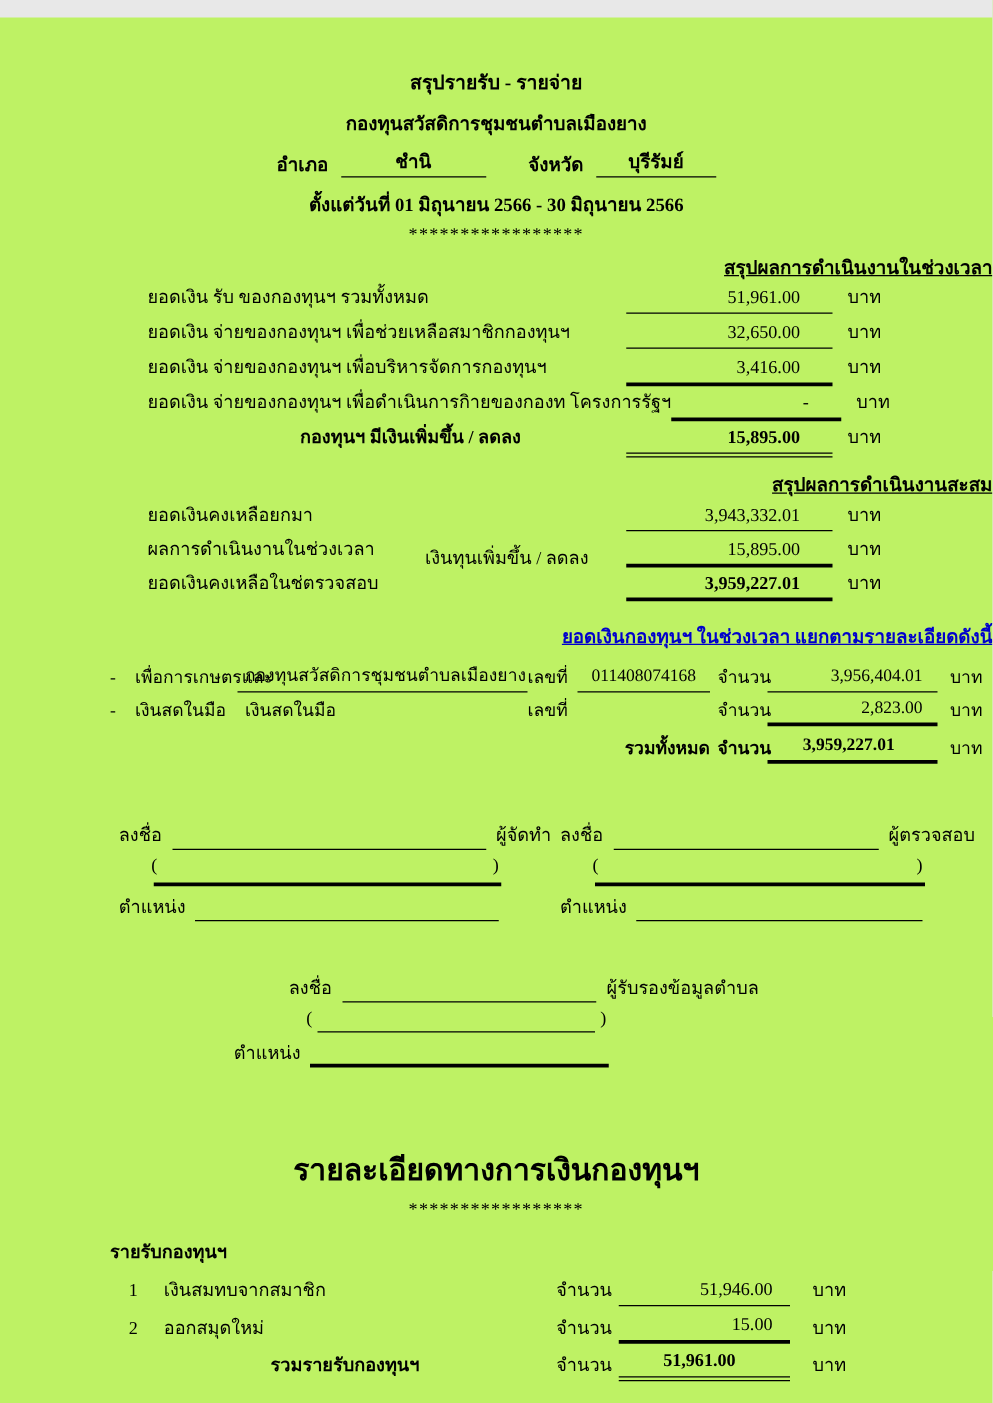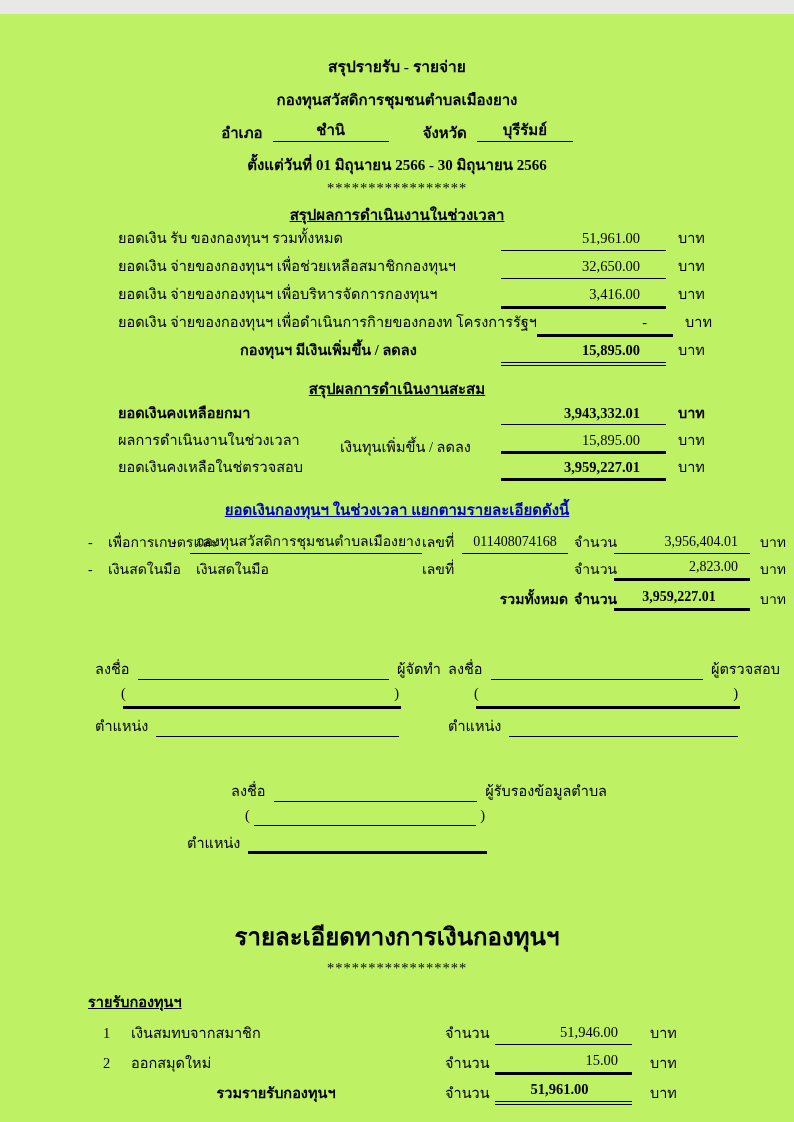--- a/index.html
+++ b/index.html
@@ -13,21 +13,21 @@
   .bold{font-weight:bold;}
   .doc-title{font-size:15.5px;font-weight:bold;}
   .fund-name{font-size:15px;font-weight:bold;margin-top:16px;}
   .district-row{display:flex;justify-content:center;align-items:flex-end;margin-top:13px;font-weight:bold;font-size:15px;}
   .fill-line{border-bottom:1px solid #000;text-align:center;padding-bottom:2px;}
   .district-val{width:116px;margin-left:10px;}
   .province-lbl{margin-left:34px;}
   .province-val{width:96px;margin-left:10px;}
   .date-line{font-size:15px;font-weight:bold;margin-top:15px;}
   .stars{margin-top:5px;letter-spacing:1px;}
-  .sec-title{font-weight:bold;text-decoration:underline;font-size:15px;margin-top:11px;}
+  .sec-title{font-weight:bold;text-decoration:underline;font-size:15px;margin-top:11px;text-align:right;}
   .sec-title.blue{color:#0000cc;}
 
   
   .amt-row{display:flex;align-items:flex-start;height:28px;padding-left:118px;padding-right:82px;box-sizing:border-box;}
   .amt-row .lbl{white-space:nowrap;}
   .amt-row .lbl-indent{margin-left:122px;}
   .amt-row .sublbl{position:absolute;left:340px;white-space:nowrap;}
   .amt-row{position:relative;}
   .amt{margin-left:auto;width:165px;text-align:right;padding:0 26px 3px 0;box-sizing:border-box;white-space:nowrap;}
   .unit{width:34px;margin-left:12px;padding-bottom:3px;}
@@ -60,21 +60,21 @@
   .paren{padding-bottom:2px;}
   .paren-fill{flex:1;margin:0 4px;}
   .rule-thick{border-top:3px solid #000;margin:2px 40px 0 28px;}
   .pos-row{display:flex;align-items:flex-end;height:26px;margin-top:2px;}
   .sig-center{display:flex;justify-content:center;margin-top:40px;}
   .sig-center .sig-block{width:420px;}
   .pos-fill-thick{flex:1;margin-left:8px;border-bottom:3px solid #000;}
 
   
   .big-title{font-size:24px;font-weight:bold;margin-top:70px;}
-  .sub-hdr{font-weight:bold;text-decoration:underline;font-size:14.5px;padding-left:88px;margin-top:18px;}
+  .sub-hdr{font-weight:bold;font-size:14.5px;padding-left:88px;margin-top:18px;}
   .fin-row{display:flex;align-items:flex-end;height:30px;padding-left:103px;box-sizing:border-box;}
   .fin-row .no{width:28px;padding-bottom:3px;}
   .fin-row .f-lbl{width:314px;padding-bottom:3px;white-space:nowrap;}
   .fin-row .f-lbl.right{text-align:center;padding-right:24px;box-sizing:border-box;font-weight:bold;}
   .fin-row .f-qty{width:50px;padding-bottom:3px;}
   .fin-row .f-amt{width:137px;text-align:right;padding:0 14px 3px 0;box-sizing:border-box;}
   .fin-row .f-amt.ctr{text-align:center;padding-right:8px;}
   .fin-row .f-unit{width:40px;margin-left:18px;padding-bottom:3px;}
 </style>
 </head>
@@ -114,21 +114,21 @@
     <span class="amt u-thick">-</span>
     <span class="unit">บาท</span>
   </div>
   <div class="amt-row">
     <span class="lbl lbl-indent bold">กองทุนฯ มีเงินเพิ่มขึ้น / ลดลง</span>
     <span class="amt u-double bold">15,895.00</span>
     <span class="unit">บาท</span>
   </div>
 
   <div class="center sec-title">สรุปผลการดำเนินงานสะสม</div>
-  <div class="amt-row" style="margin-top:6px;height:27px;font-weight:bold;">
+  <div class="amt-row" style="margin-top:6px;height:27px;">
     <span class="lbl">ยอดเงินคงเหลือยกมา</span>
     <span class="amt u-thin">3,943,332.01</span>
     <span class="unit">บาท</span>
   </div>
   <div class="amt-row" style="height:27px;">
     <span class="lbl">ผลการดำเนินงานในช่วงเวลา</span>
     <span class="sublbl" style="bottom:3px;">เงินทุนเพิ่มขึ้น / ลดลง</span>
     <span class="amt u-thick">15,895.00</span>
     <span class="unit">บาท</span>
   </div>

